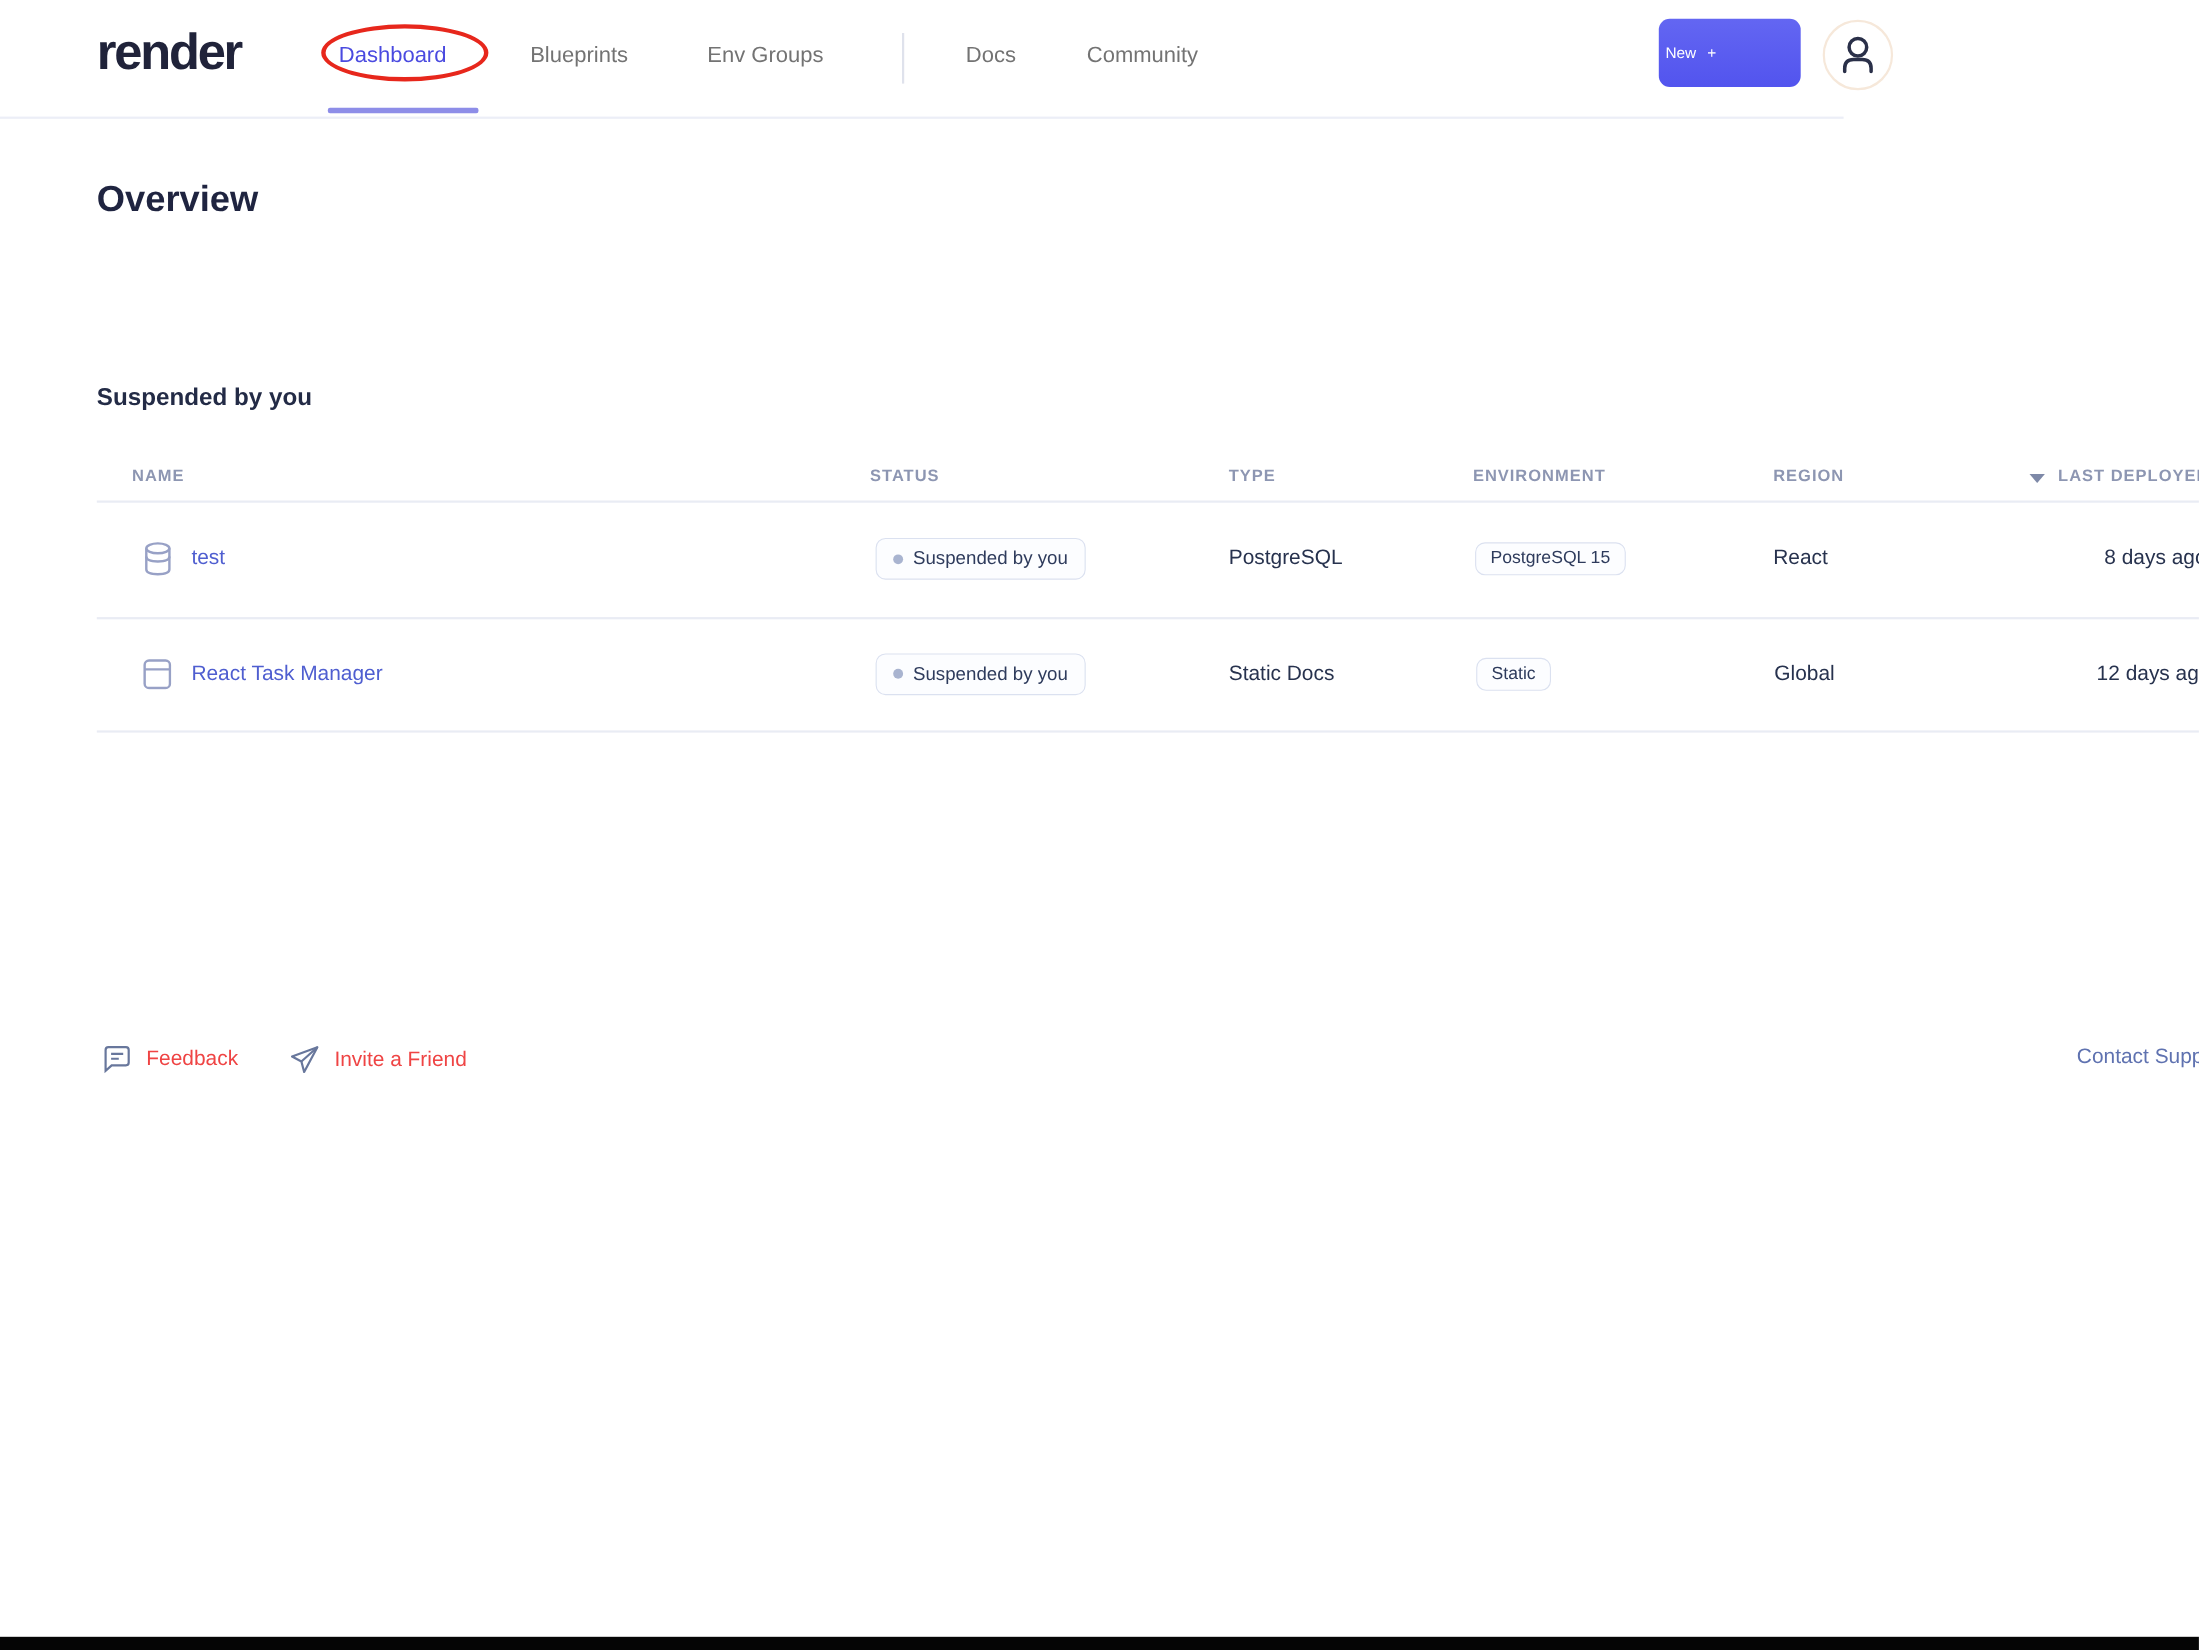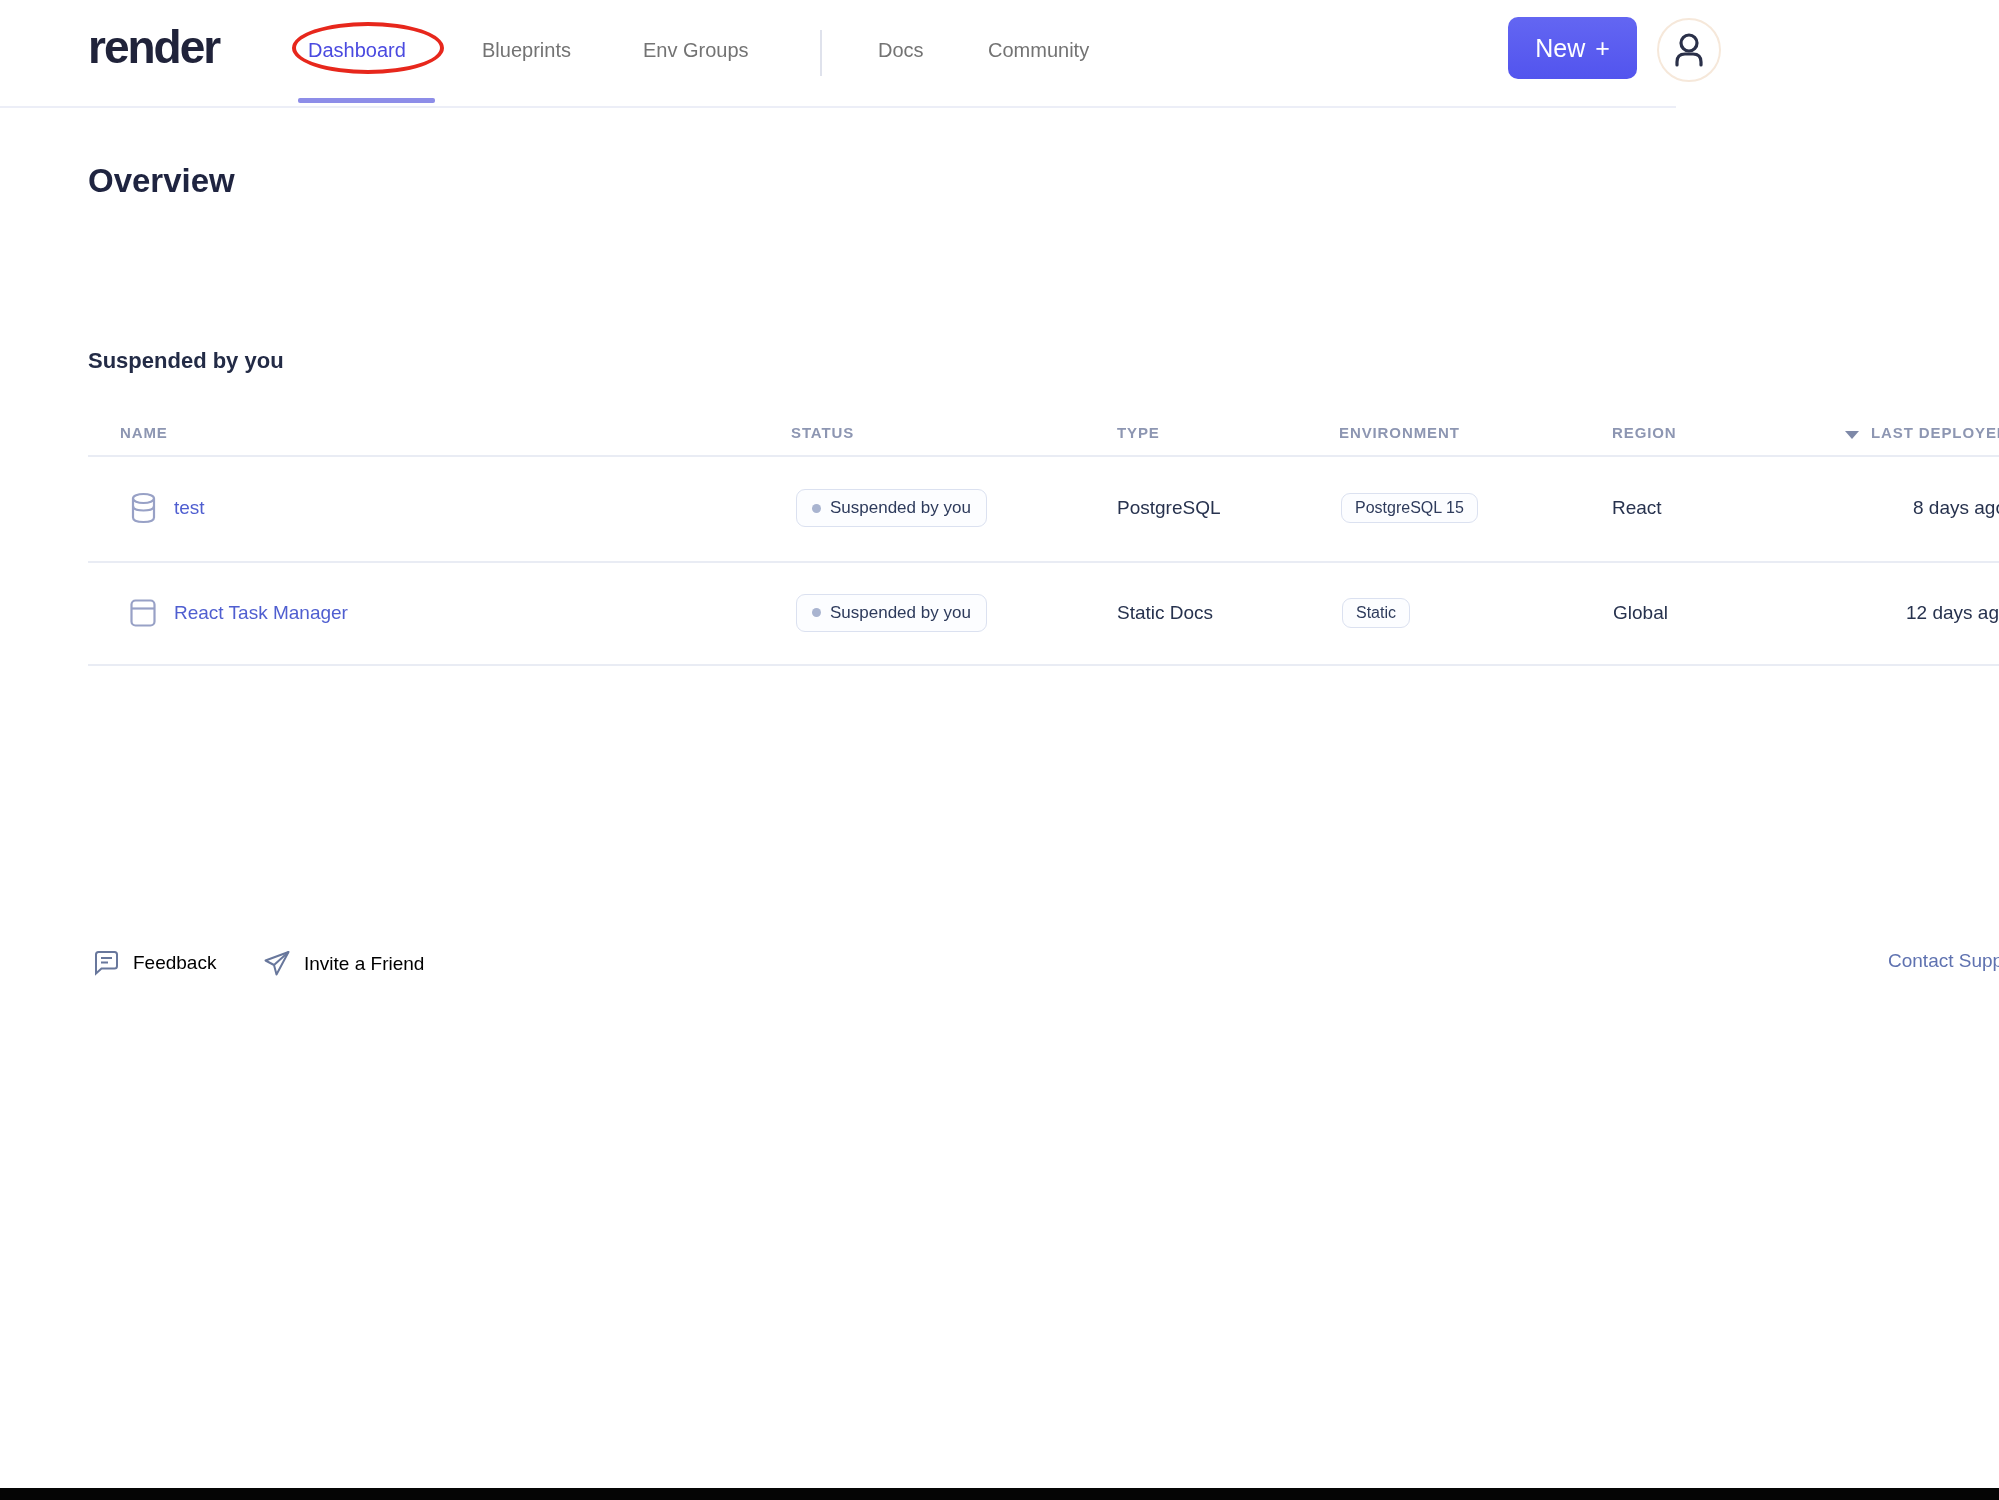--- a/index.html
+++ b/index.html
@@ -10,22 +10,22 @@
 
   
   .topnav{position:absolute;left:0;top:0;width:1676px;height:106px;background:#fff;border-bottom:2px solid #ecEEf7;}
   .logo{position:absolute;left:88px;top:18px;font-size:46px;line-height:58px;font-weight:700;letter-spacing:-2px;color:#20233a;cursor:pointer;}
   .nav-item{position:absolute;top:39px;font-size:20px;line-height:22px;font-weight:500;color:#737373;text-decoration:none;cursor:pointer;white-space:nowrap;}
   .nav-item.active{color:#4a4ae0;}
   .annotation-ellipse{position:absolute;left:292px;top:22px;width:152px;height:52px;border:4px solid #e7271c;border-radius:50%;box-sizing:border-box;pointer-events:none;}
   .active-underline{position:absolute;left:298px;top:98px;width:137px;height:5px;background:#8d8de8;border-radius:2px;}
   .nav-divider{position:absolute;left:820px;top:30px;width:2px;height:46px;background:#dfe2ec;}
   .new-btn{position:absolute;left:1508px;top:17px;width:129px;height:62px;border:none;border-radius:10px;
-    background:linear-gradient(180deg,#6366f2,#5254ee);color:#fff;font-size:25px;font-weight:500;
-    font-family:"Liberation Sans",sans-serif;display:flex;align-items:center;justify-content:center;gap:10px;cursor:pointer;}
+    background:linear-gradient(180deg,#6366f2,#5254ee);color:#fff;font-size:14px;font-weight:500;
+    font-family:"Liberation Sans",sans-serif;display:flex;align-items:center;justify-content:flex-start;gap:10px;cursor:pointer;}
   .avatar{position:absolute;left:1657px;top:18px;width:64px;height:64px;border-radius:50%;border:2px solid #f6e8da;
     box-sizing:border-box;display:flex;align-items:center;justify-content:center;cursor:pointer;background:#fff;}
 
   
   .page-title{position:absolute;left:88px;top:162px;font-size:33px;font-weight:700;color:#1f2440;}
   .section-heading{position:absolute;left:88px;top:348px;font-size:22px;font-weight:700;color:#232b46;}
 
   
   .col-head{position:absolute;top:424px;font-size:15px;font-weight:600;letter-spacing:0.9px;color:#8d96b2;white-space:nowrap;}
   .sort-arrow{position:absolute;left:1845px;top:431px;width:0;height:0;border-left:7px solid transparent;border-right:7px solid transparent;border-top:8px solid #7e89a8;}
@@ -41,21 +41,21 @@
   .cell.deploy{left:1913px;}
   .trow.r2 .cell.env{left:1342px;}
   .trow.r2 .cell.region{left:1613px;}
   .trow.r2 .cell.deploy{left:1906px;}
   .badge{display:inline-flex;align-items:center;gap:9px;padding:8px 15px;border:1.5px solid #dbe1f0;border-radius:9px;
     background:#fcfdff;font-size:17px;color:#2e3b5c;}
   .badge .dot{width:9px;height:9px;border-radius:50%;background:#a9b4d0;}
   .pill{display:inline-block;padding:5px 13px;border:1.5px solid #dbe1f0;border-radius:9px;background:#fcfdff;font-size:16px;color:#2e3b5c;}
 
   
-  .foot-link{position:absolute;top:950px;display:flex;align-items:center;gap:13px;font-size:19px;color:#000000;cursor:pointer;white-space:nowrap;}
+  .foot-link{position:absolute;top:950px;display:flex;align-items:center;gap:13px;font-size:19px;color:#ef4444;cursor:pointer;white-space:nowrap;}
   .foot-link.feedback{left:93px;}
   .foot-link.invite{left:263px;}
   .foot-link.contact{left:1888px;color:#5f72b0;}
   .bottom-bar{position:absolute;left:0;top:1488px;width:1999px;height:12px;background:#050505;}
 
   svg{display:block;}
 </style>
 </head>
 <body>
 

